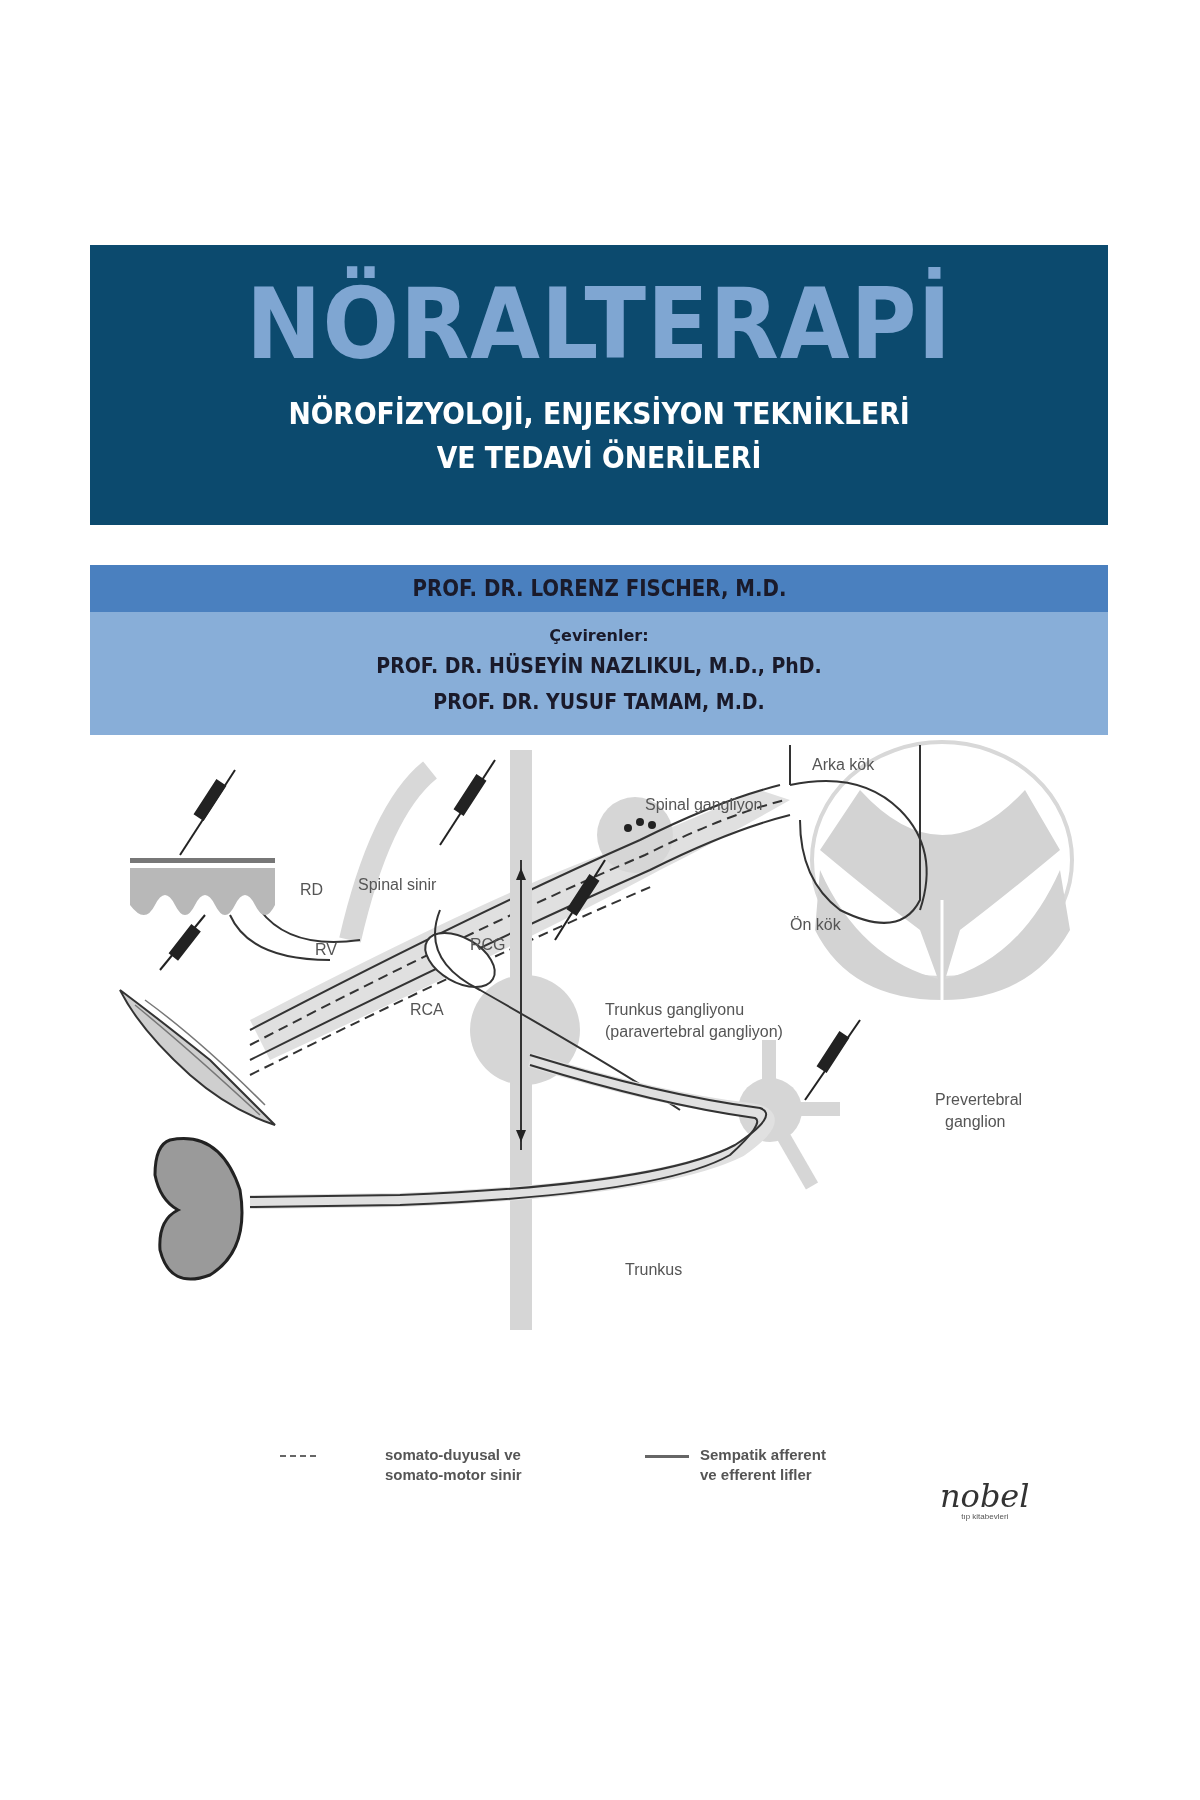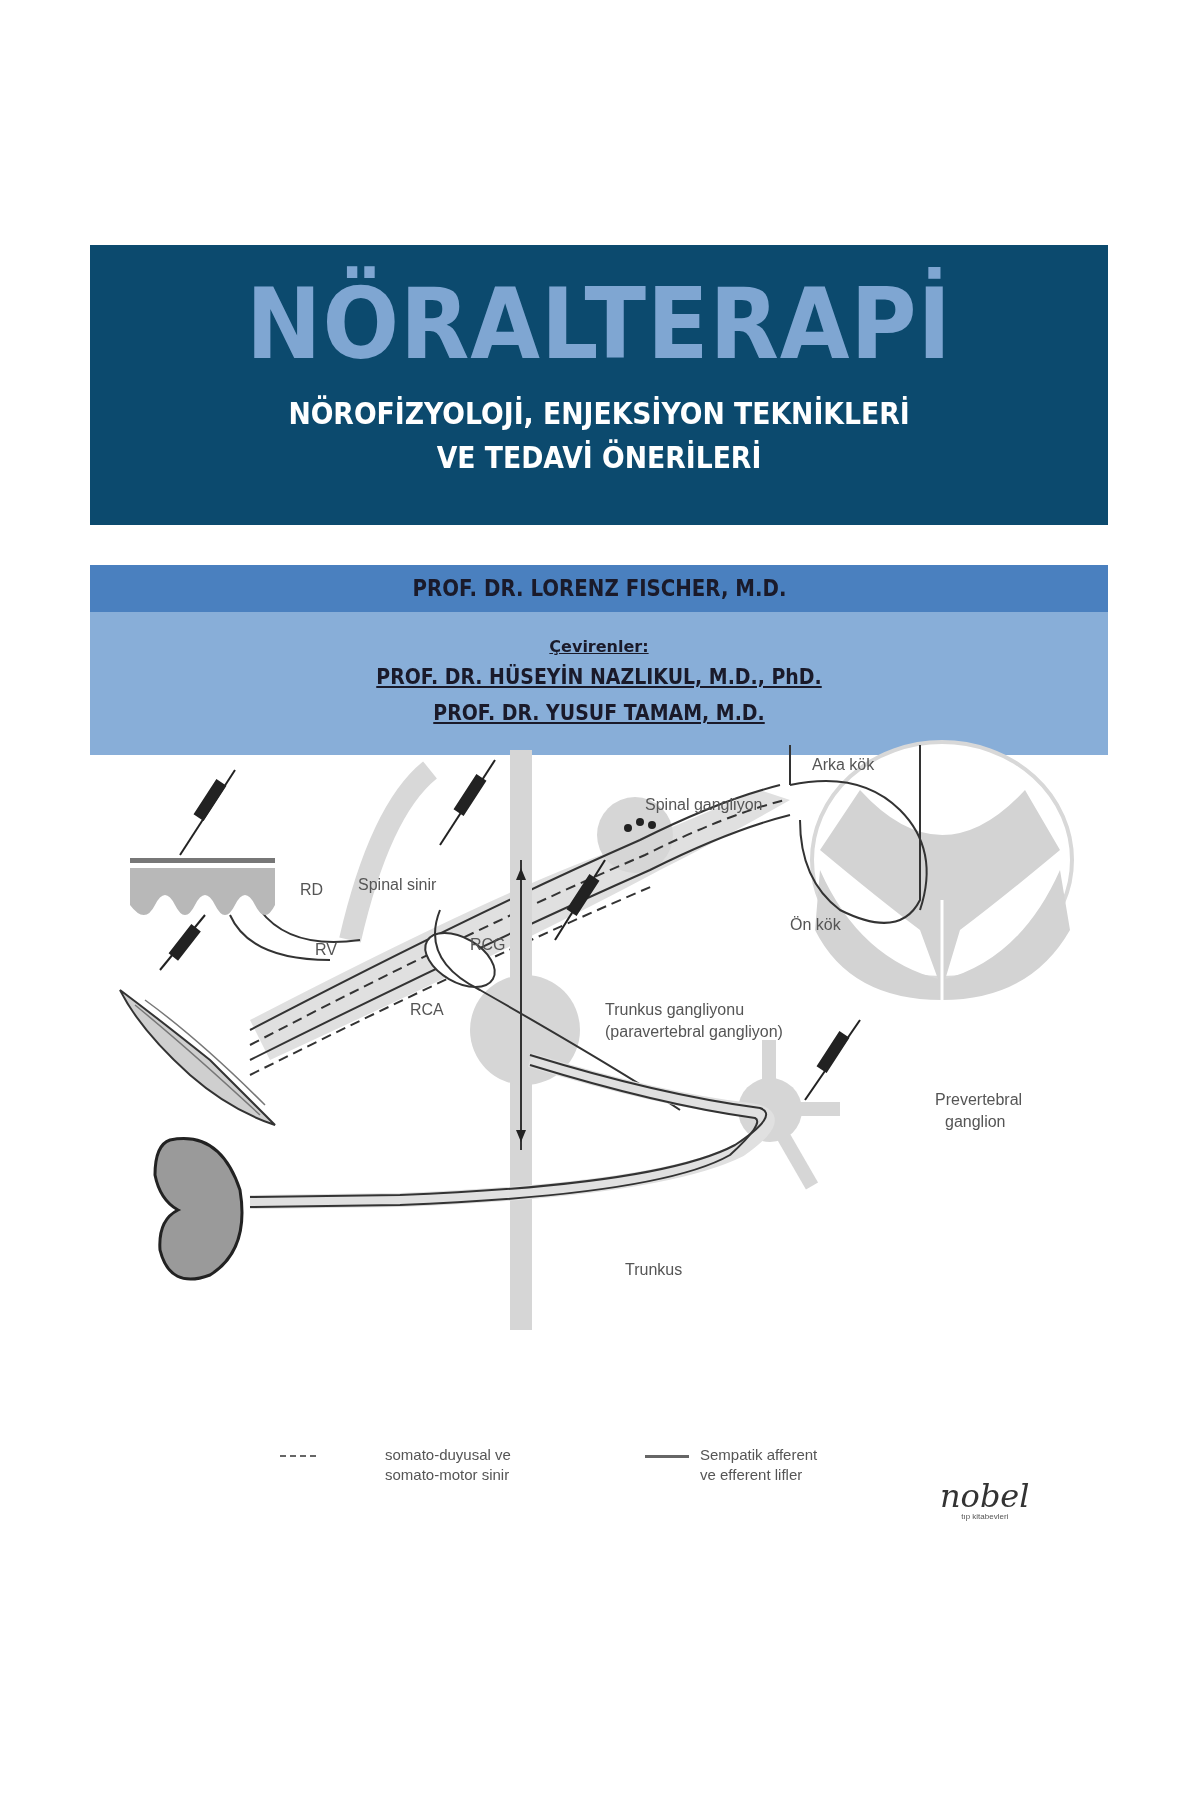--- a/index.html
+++ b/index.html
@@ -3,27 +3,27 @@
 <meta charset="utf-8">
 <style>
   html, body { margin:0; padding:0; background:#ffffff; }
   body { width:1200px; height:1800px; position:relative; overflow:hidden; font-family:"Liberation Sans", sans-serif; }
   .cover-block { position:absolute; left:90px; top:245px; width:1018px; }
   .title-band { background:#0c4a6e; height:280px; text-align:center; box-sizing:border-box; padding-top:30px; }
   .main-title { font-family:"DejaVu Sans", sans-serif; font-weight:bold; color:#7fa6d2; font-size:98px; letter-spacing:1px; line-height:98px; margin:0; transform:scaleX(0.92); }
   .subtitle { color:#ffffff; font-family:"DejaVu Sans", sans-serif; font-weight:bold; font-size:31px; line-height:44px; margin-top:18px; transform:scaleX(0.86); }
   .author-band { background:#4a80bf; height:47px; text-align:center; line-height:47px; color:#1a1a2a; font-family:"DejaVu Sans", sans-serif; font-weight:bold; font-size:23px;margin-top:40px; }
   .author-band span { display:inline-block; transform:scaleX(0.86); }
-  .translators-band { background:#88aed8; height:143px; text-align:center; color:#1a1a2a; font-family:"DejaVu Sans", sans-serif; font-weight:bold; box-sizing:border-box; padding-top:23px;text-decoration:underline; }
+  .translators-band { background:#88aed8; height:123px; text-align:center; color:#1a1a2a; font-family:"DejaVu Sans", sans-serif; font-weight:bold; box-sizing:border-box; padding-top:12px; }
   .translators-label { font-size:16px; line-height:24px; }
   .translator { font-size:22px; line-height:36px; transform:scaleX(0.86); }
   .diagram { position:absolute; left:100px; top:730px; width:1000px; height:700px; }
   .diagram svg { width:1000px; height:700px; }
   .lbl { font-family:"Liberation Sans", sans-serif; font-size:16px; fill:#555; }
-  .legend { position:absolute; top:1445px; font-size:15px; color:#555; line-height:20px; }
+  .legend { position:absolute; top:1445px; font-size:15px; color:#555; line-height:20px;font-weight:bold; }
   .logo { position:absolute; left:940px; top:1480px; text-align:center; }
   .logo-main { font-family:"DejaVu Serif", serif; font-style:italic; font-size:32px; color:#333; line-height:32px; }
   .logo-sub { font-size:8px; color:#555; }
 </style>
 </head>
 <body>
 
 <div class="cover-block">
   <div class="title-band">
     <div class="main-title">NÖRALTERAPİ</div>

